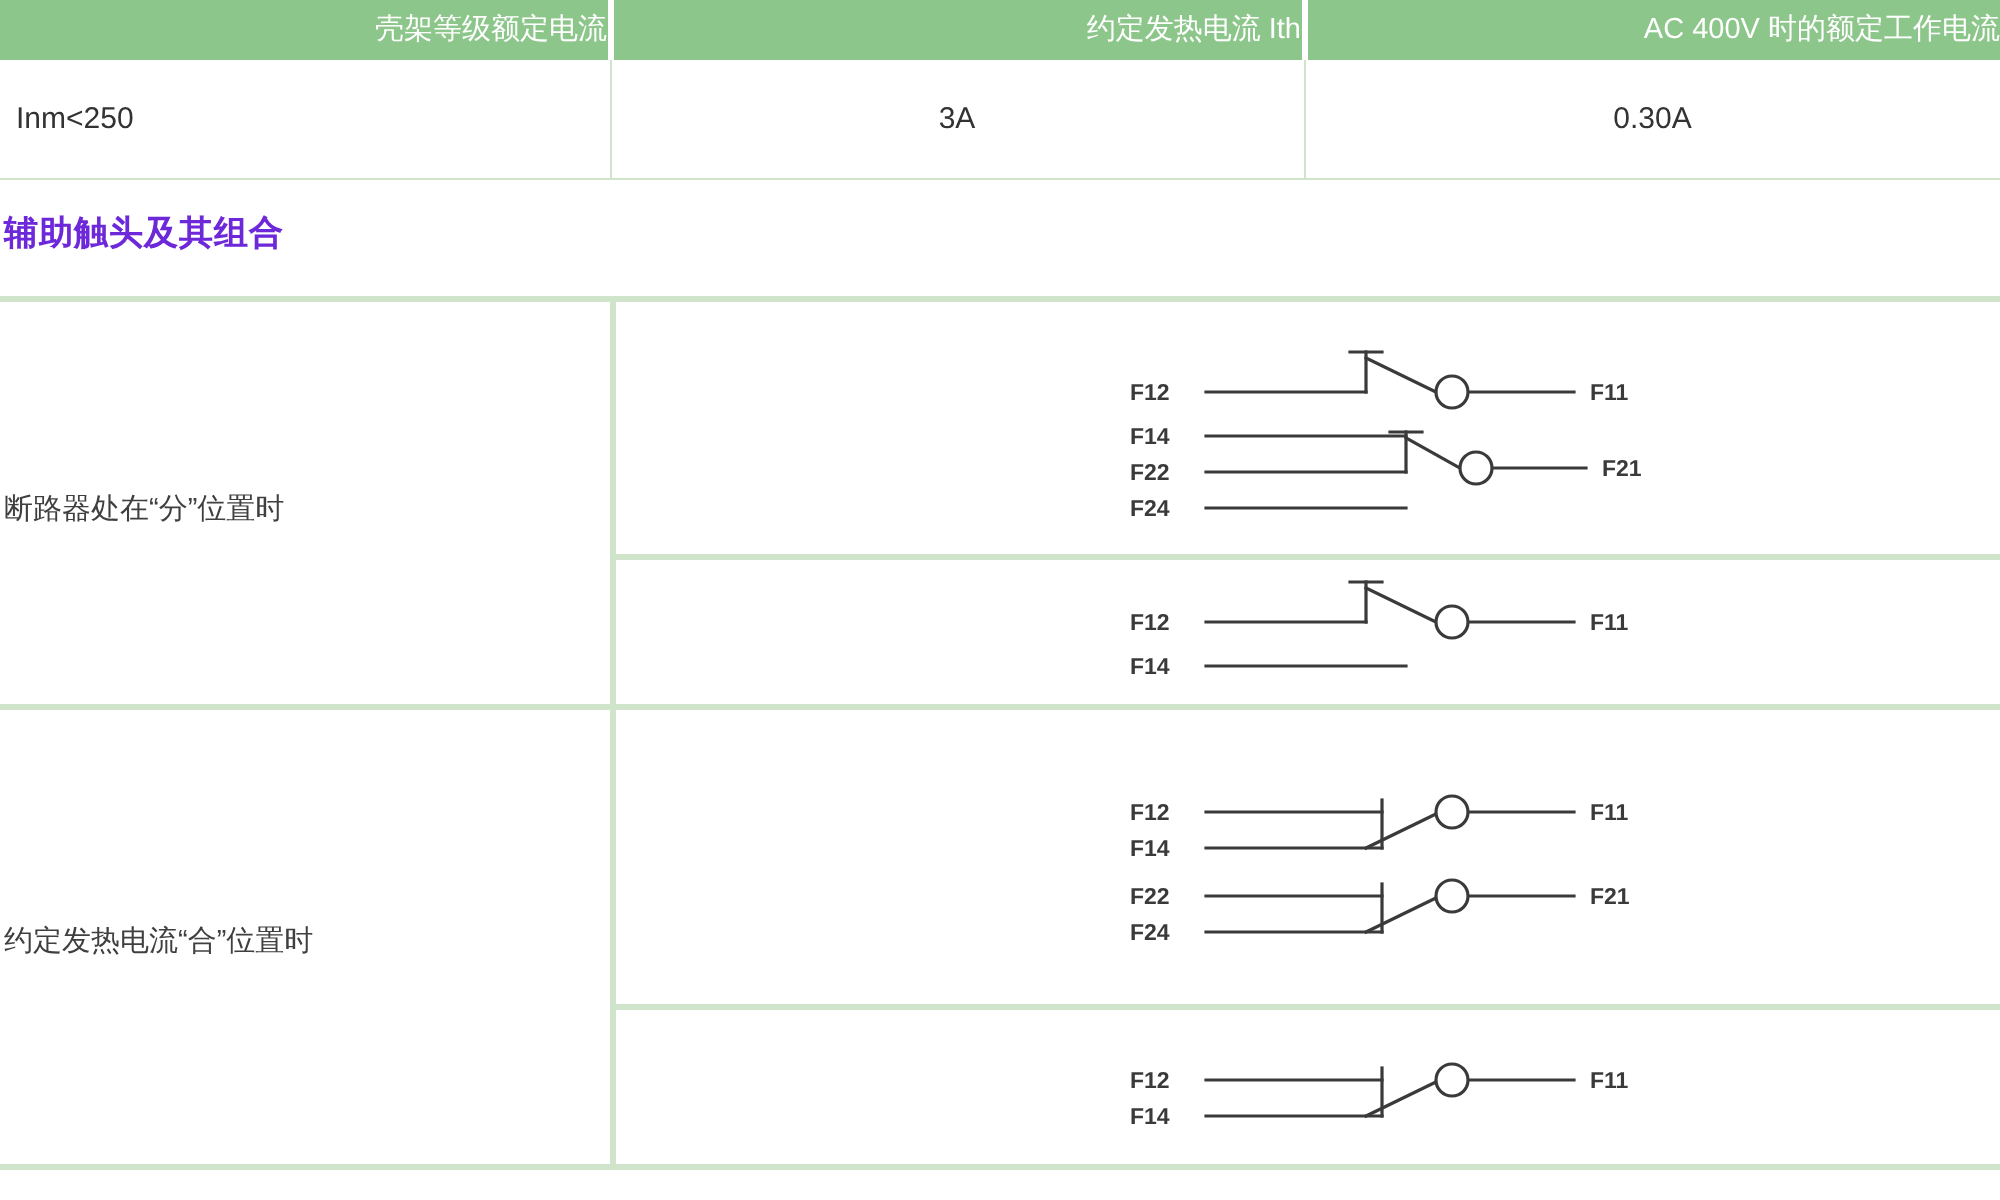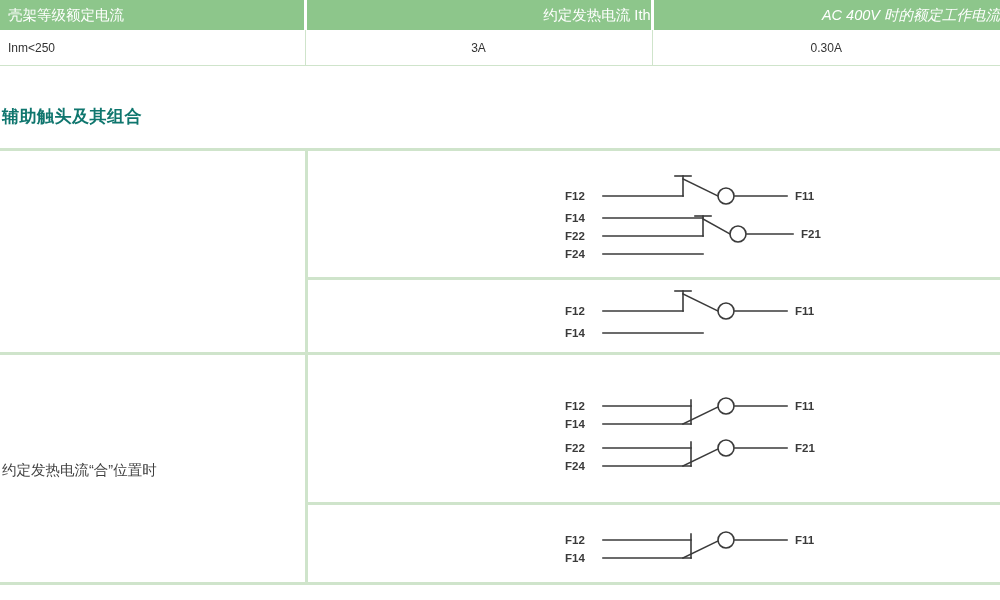--- a/index.html
+++ b/index.html
@@ -34,50 +34,50 @@
     color: #ffffff;
     font-size: 14.5px;
     font-weight: normal;
     height: 30px;
     line-height: 30px;
     padding: 0;
     text-align: right;
     border-right: 3px solid #ffffff;
     vertical-align: middle;
   }
-  .spec-table thead th:last-child { border-right: none; font-style: italic; }
+  .spec-table thead th:last-child { border-right: none; }
   .spec-table thead th.left-head {
-    text-align: left;
+    text-align: right;
     padding-left: 8px;
   }
 
   .spec-table tbody td {
     height: 27px;
-    font-size: 12px;
+    font-size: 15px;
     color: #333333;
     text-align: center;
-    padding: 4px;
+    padding: 16px;
     border-bottom: 1.5px solid #cfe4cb;
     border-right: 1.5px solid #cfe4cb;
     vertical-align: middle;
   }
   .spec-table tbody td:last-child { border-right: none; text-align: center; }
   .spec-table tbody td.left-cell {
     text-align: left;
     padding-left: 8px;
   }
 
   
   .section-heading {
     position: absolute;
     left: 2px;
     top: 105px;
     font-size: 17px;
     font-weight: bold;
-    color: #0f766e;
+    color: #6d28d9;
     letter-spacing: 0.5px;
   }
 
   
   .aux-table {
     position: absolute;
     left: 0;
     top: 148px;
     width: 1000px;
     height: 437px;
@@ -140,20 +140,21 @@
 <div class="aux-table">
 
   <div class="rule h-rule" style="left:0; top:0; width:1000px;"></div>
   <div class="rule h-rule" style="left:306px; top:129px; width:694px;"></div>
   <div class="rule h-rule" style="left:0; top:204px; width:1000px;"></div>
   <div class="rule h-rule" style="left:306px; top:354px; width:694px;"></div>
   <div class="rule h-rule" style="left:0; top:434px; width:1000px;"></div>
 
   <div class="rule v-rule" style="left:305px; top:0; height:436px;"></div>
 
+  <div class="aux-label" style="top:97px;">断路器处在“分”位置时</div>
 
   <div class="diagram" style="left:555px; top:22px;">
     <svg width="290" height="95" viewBox="0 0 290 95" xmlns="http://www.w3.org/2000/svg">
       <g stroke="#3a3a3a" stroke-width="1.6" fill="none" stroke-linecap="square">
 
         <line x1="48" y1="26" x2="128" y2="26"></line>
         <line x1="128" y1="26" x2="128" y2="6"></line>
         <line x1="120" y1="6" x2="136" y2="6"></line>
         <line x1="128" y1="9" x2="163" y2="26"></line>
         <line x1="180" y1="26" x2="232" y2="26"></line>

